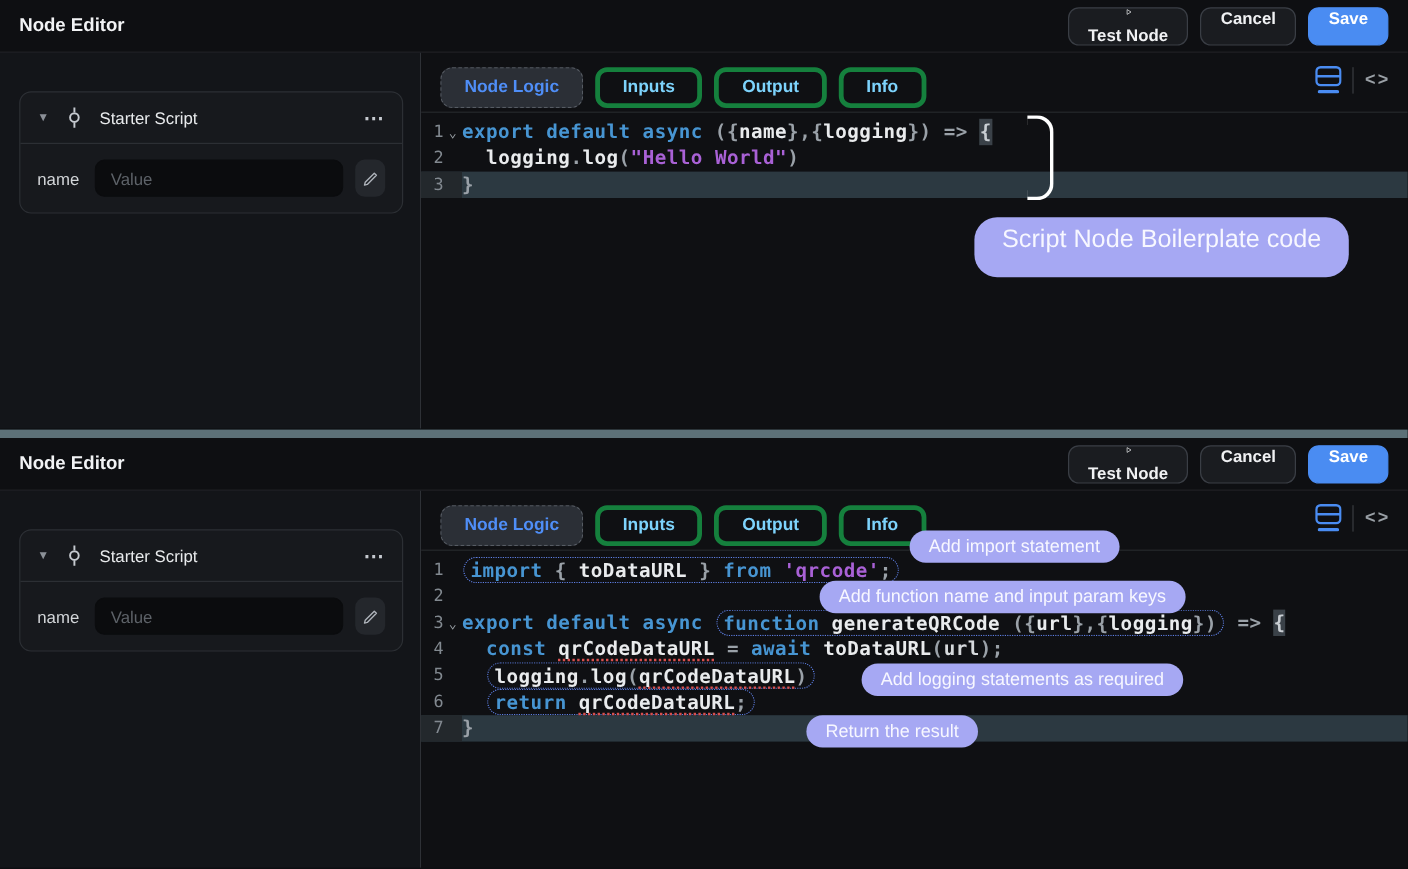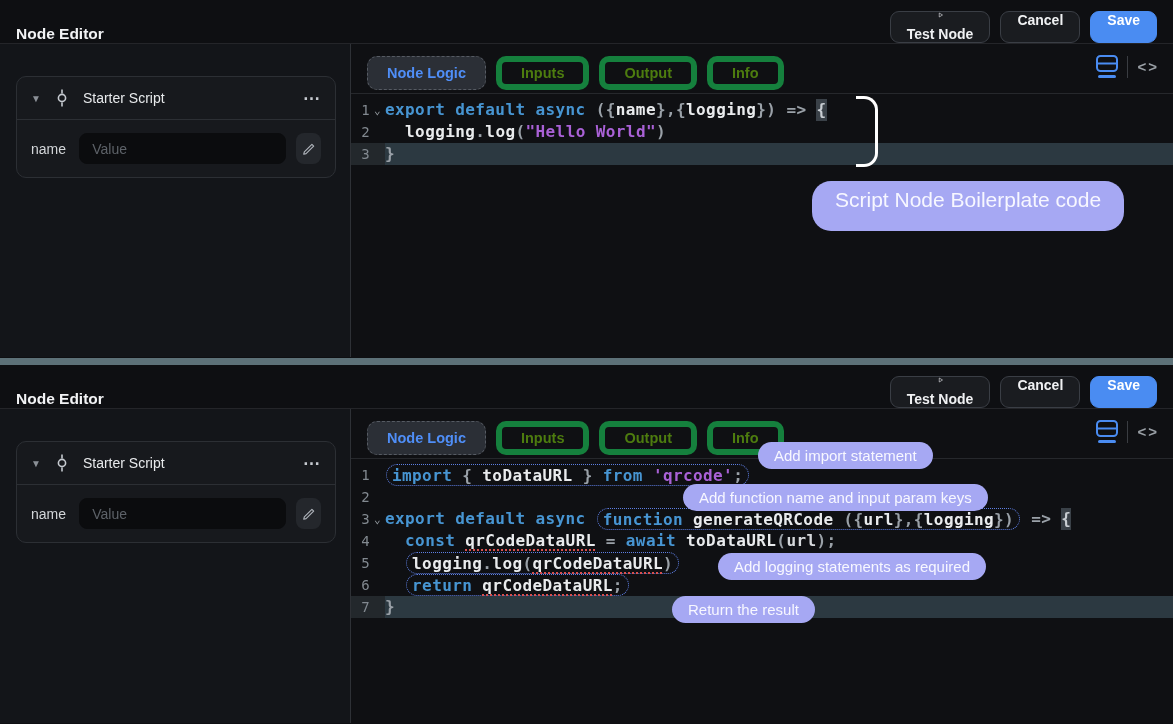--- a/index.html
+++ b/index.html
@@ -4,21 +4,21 @@
 <style>
   * { margin:0; padding:0; box-sizing:border-box; }
   html,body { width:1173px; height:724px; background:#0e0f12; overflow:hidden;
               font-family:"Liberation Sans", sans-serif; }
   .panel { position:absolute; left:0; width:1173px; background:#0e0f12; }
   #panel0 { top:0; height:358px; }
   #panel1 { top:365px; height:359px; }
   #divider-band { position:absolute; top:358px; left:0; width:1173px; height:7px; background:#5d7178; }
 
   
-  .hdr { height:44px; display:flex; align-items:flex-end; padding:0 16px;
+  .hdr { height:44px; display:flex; align-items:center; padding:0 16px;
          border-bottom:1px solid #242529; }
   .hdr-title { font-size:15.5px; font-weight:700; color:#f2f3f5; }
   .hdr-actions { margin-left:auto; display:flex; gap:10px; align-items:center; }
   .btn { height:32px; display:inline-flex; align-items:center; gap:8px;
          background:#1a1c20; border:1px solid #3a3e45; border-radius:9px;
          color:#f0f1f3; font-size:14px; font-weight:600; padding:0 16px;
          font-family:"Liberation Sans", sans-serif; cursor:pointer;flex-direction:column; }
   .btn-save { background:#4a8cf2; border:1px solid #4a8cf2; color:#ffffff; }
   .play-ico { width:15px; height:15px; display:inline-block; }
 
@@ -38,21 +38,21 @@
                  color:#d3d6d9; font-size:14px; padding:0 12px; font-family:"Liberation Sans", sans-serif; }
   .field-input::placeholder { color:#5d6268; }
   .edit-btn { width:31px; height:31px; background:#24272c; border:none; border-radius:8px;
               display:flex; align-items:center; justify-content:center; cursor:pointer; }
 
   
   .editor { flex:1; background:#0f1013; position:relative; display:flex; flex-direction:column; }
   .tabbar { height:50px; display:flex; align-items:center; padding:9px 16px 0 16px;
             border-bottom:1px solid #26282c; position:relative; }
   .tab { height:34px; padding:0 19px; margin-right:10px; border-radius:10px;
-         background:transparent; border:6px solid #15803d; color:#4d7c0f;
+         background:transparent; border:4px solid #15803d; color:#7dd3fc;
          font-size:14.5px; font-weight:600; font-family:"Liberation Sans", sans-serif; cursor:pointer; }
   .tab.active { background:#2b2f36; color:#4f8ef7; border:1px dashed #565b63; }
   .view-icons { position:absolute; right:14px; top:11px; display:flex; align-items:center; gap:9px; }
   .layout-ico { display:flex; flex-direction:column; align-items:center; gap:3px; cursor:pointer; }
   .vsep { width:1px; height:22px; background:#3a3d42; }
   .code-ico { color:#9aa0a6; font-size:15px; font-weight:700; letter-spacing:2px; cursor:pointer; }
 
   
   .code { flex:1; padding-top:5px; font-family:"DejaVu Sans Mono", monospace;
           font-size:16px; font-weight:bold; letter-spacing:0.4px; line-height:22px; }

